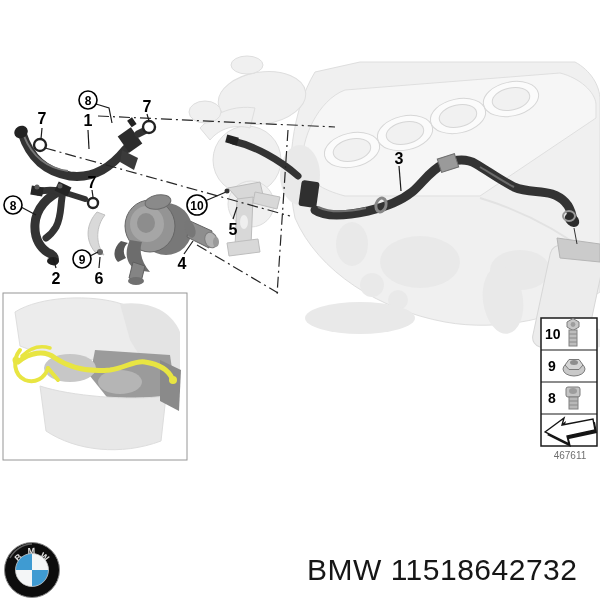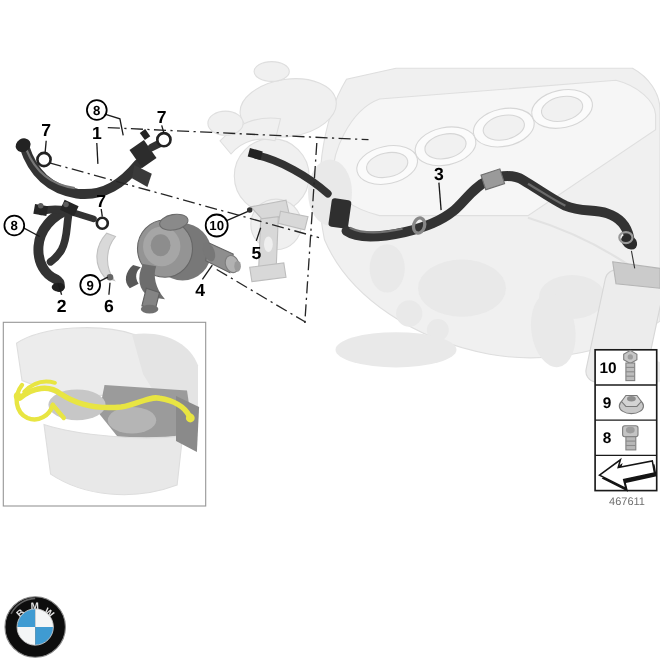--- a/index.html
+++ b/index.html
@@ -273,14 +273,15 @@
       <g>
         <path d="M30,30 L13.5,30 A16.5,16.5 0 0 1 30,13.5 Z" fill="#3f9bd2"></path>
         <path d="M30,30 L30,13.5 A16.5,16.5 0 0 1 46.5,30 Z" fill="#f4f6f7"></path>
         <path d="M30,30 L46.5,30 A16.5,16.5 0 0 1 30,46.5 Z" fill="#3f9bd2"></path>
         <path d="M30,30 L30,46.5 A16.5,16.5 0 0 1 13.5,30 Z" fill="#f4f6f7"></path>
         <circle cx="30" cy="30" r="16.5" fill="none" stroke="#c9c9c9" stroke-width="0.8"></circle>
       </g>
     </svg>
   </div>
 
+  <div id="footer-text">BMW 11518642732</div>
 
 </div>
 
 </body></html>

